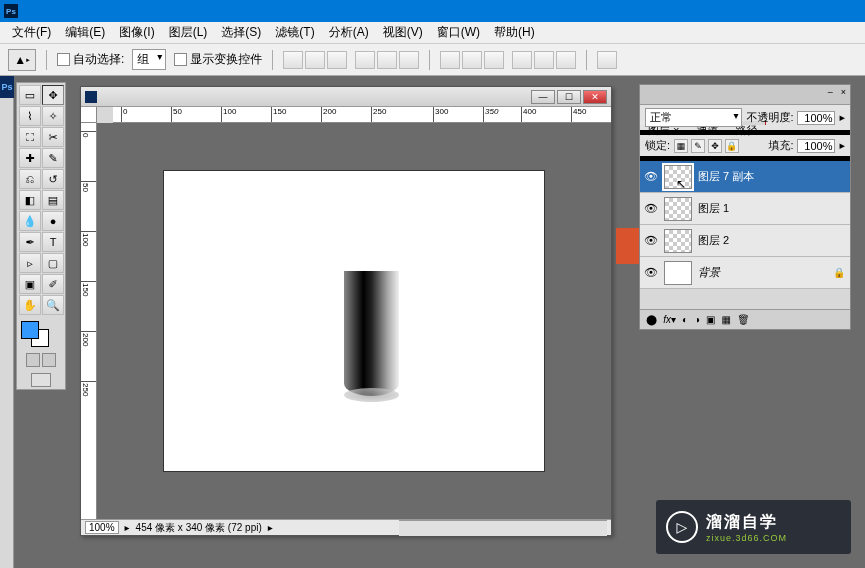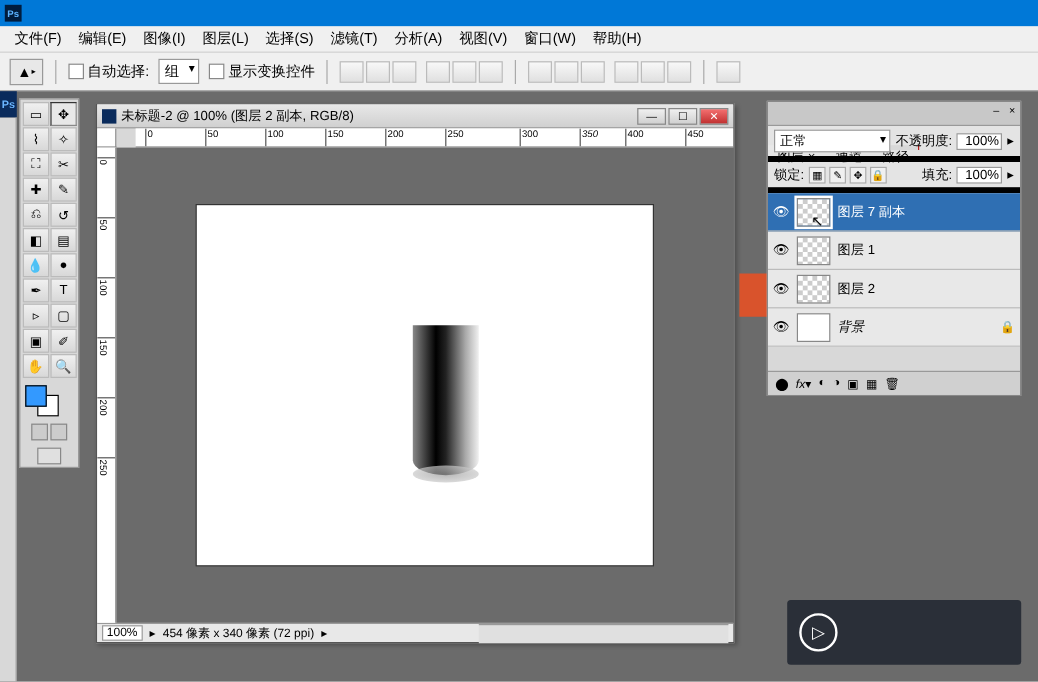--- a/index.html
+++ b/index.html
@@ -186,21 +186,20 @@
     <div class="mode-row" style="margin-top:6px">
       <div class="mode-box" style="width:20px;background:#e0e0e0"></div>
     </div>
   </div>
 
   <div class="canvas-area">
 
     <div class="doc-window">
       <div class="doc-title">
         <div class="doc-title-icon"></div>
-        <span>未标题-2 @ 100% (图层 2 副本, RGB/8)</span>
         <div class="doc-btns">
           <div class="doc-btn min">—</div>
           <div class="doc-btn max">☐</div>
           <div class="doc-btn close">✕</div>
         </div>
       </div>
       <div style="display:flex">
         <div style="width:16px;height:16px;background:white;border-right:1px solid #888;border-bottom:1px solid #888"></div>
         <div class="ruler-h" id="rulerH" style="flex:1">
             <span style="left: 8px;">0</span>
@@ -304,13 +303,17 @@
         <span>▦</span>
         <span>🗑</span>
       </div>
     </div>
 
   </div>
 </div>
 
 <div class="watermark">
   <div class="wm-icon">▷</div>
+  <div class="wm-text">
+    <div class="wm-main">溜溜自学</div>
+    <div class="wm-sub">zixue.3d66.COM</div>
+  </div>
 </div>
 
 </body></html>

